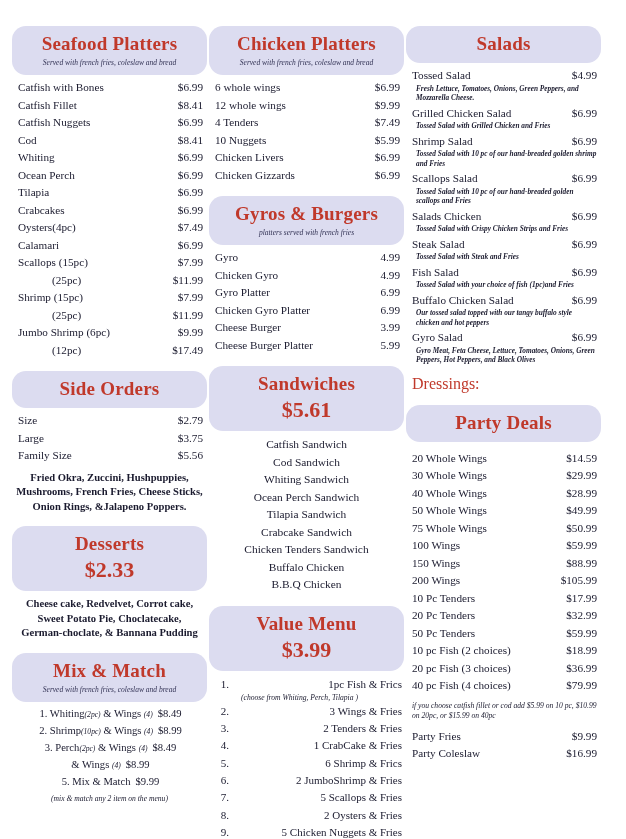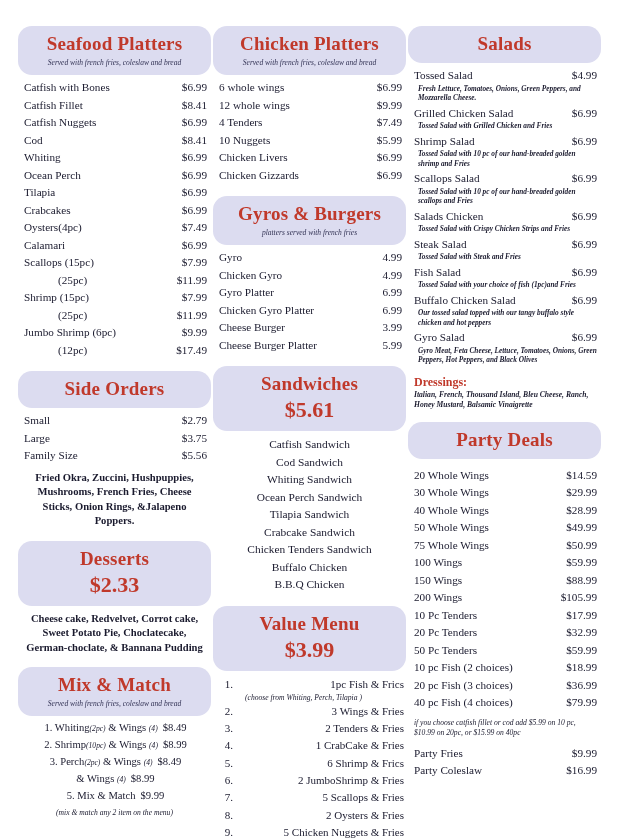--- a/index.html
+++ b/index.html
@@ -10,21 +10,21 @@
     background: #ffffff;
     font-family: "Liberation Serif", serif;
     color: #1a1a2e;
     position: relative;
     overflow: hidden;
   }
   .page {
     position: relative;
     width: 619px;
     height: 839px;
-    padding: 26px 18px 10px 18px;
+    padding: 26px 18px 10px 12px;
     display: flex;
     gap: 2px;
   }
   .col { flex: 1 1 0; display: flex; flex-direction: column; gap: 12px; }
   .col-1 { width: 196px; }
   .col-2 { width: 196px; }
   .col-3 { width: 196px; }
 
   .hdr {
     background: #dcdcf0;
@@ -111,21 +111,21 @@
     line-height: 16px;
   }
   .mm-row .mm-t { padding-right: 5px; }
   .tiny-it { font-size: 7.6px; font-style: italic; }
   .mm-foot {
     font-size: 7.6px;
     font-style: italic;
     text-align: center;
     padding-top: 3px;
   }
-  .dress-title { font-size: 12px; font-weight: bold; color:#c0392b; margin-top: 4px;}
+  .dress-title { font-size: 16px; font-weight: normal; color:#c0392b; margin-top: 4px;}
   .dress-body { font-size: 7.6px; font-style: italic; font-weight: bold; line-height: 10px; }
   .fine {
     font-size: 7.6px;
     font-style: italic;
     line-height: 10px;
     padding: 2px 0 3px 0;
   }
   .spacer-sm { height: 4px; }
 </style>
 </head>
@@ -207,21 +207,21 @@
           </div>
         </div>
     </div>
 
     <div>
       <div class="hdr">
         <h2>Side Orders</h2>
       </div>
       <div class="rows" id="side-rows">
           <div class="row">
-            <span class="nm">Small</span>
+            <span class="nm">Size</span>
             <span class="pr">$2.79</span>
           </div>
           <div class="row">
             <span class="nm">Large</span>
             <span class="pr">$3.75</span>
           </div>
           <div class="row">
             <span class="nm">Family Size</span>
             <span class="pr">$5.56</span>
           </div>
@@ -473,21 +473,20 @@
           <div class="salad-item">
             <div class="row">
               <span class="nm">Gyro Salad</span>
               <span class="pr">$6.99</span>
             </div>
             <div class="desc">Gyro Meat, Feta Cheese, Lettuce, Tomatoes, Onions, Green Peppers, Hot Peppers, and Black Olives</div>
           </div>
         </div>
       <div class="rows">
         <div class="dress-title">Dressings:</div>
-        <div class="dress-body">Italian, French, Thousand Island, Bleu Cheese, Ranch, Honey Mustard, Balsamic Vinaigrette</div>
       </div>
     </div>
 
     <div>
       <div class="hdr">
         <h2>Party Deals</h2>
       </div>
       <div class="spacer-sm"></div>
       <div class="rows" id="party-rows">
           <div class="row">

